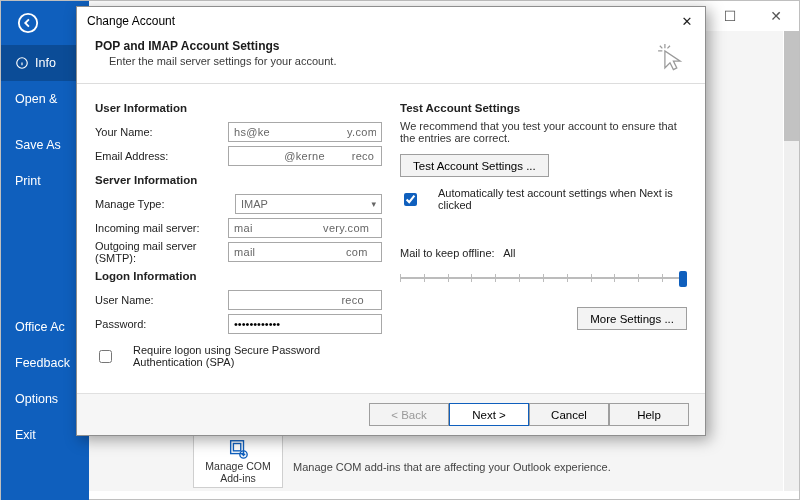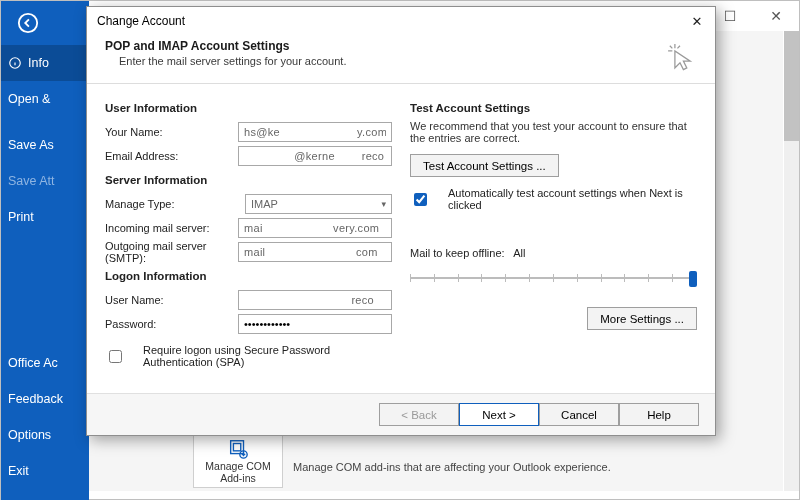--- a/index.html
+++ b/index.html
@@ -5,36 +5,36 @@
   * { box-sizing: border-box; font-family: "Segoe UI", Tahoma, sans-serif; }
   body { margin:0; background:#e8e8e8; width:800px; height:500px; overflow:hidden; position:relative; }
 
   
   .bgwin { position:absolute; left:0; top:0; width:800px; height:500px; background:#fff; border:1px solid #bfbfbf; box-shadow:0 2px 10px rgba(0,0,0,0.15); }
   .bgwin .titlebar { height:30px; display:flex; justify-content:flex-end; align-items:center; gap:0; }
   .bgwin .titlebtn { width:46px; height:30px; display:flex; align-items:center; justify-content:center; color:#555; font-size:14px; }
   .bgwin .sidebar { position:absolute; left:0; top:0; width:88px; height:500px; background:#0f5fbd; color:#fff; }
   .bgwin .back { height:44px; display:flex; align-items:center; padding-left:16px; font-size:20px; color:#fff; }
   .nav { padding-top:0; }
-  .nav .navitem { height:36px; display:flex; align-items:center; padding-left:7px; font-size:12.5px; color:#fff; white-space:nowrap; overflow:hidden; }
+  .nav .navitem { height:36px; display:flex; align-items:center; padding-left:14px; font-size:12.5px; color:#fff; white-space:nowrap; overflow:hidden; }
   .nav .navitem.sel { background:#0b4c97; }
   .nav .spacer { height:110px; }
   .bgwin .content { position:absolute; left:88px; right:16px; top:30px; bottom:8px; background:#f5f5f5; }
   .bgwin .scrollbar { position:absolute; right:0; top:30px; width:15px; height:460px; background:#efefef; }
   .bgwin .scrollthumb { position:absolute; right:0; top:30px; width:15px; height:110px; background:#c2c2c2; }
 
   
   .comcard { position:absolute; left:192px; top:432px; width:520px; height:55px; display:flex; }
   .combtn { width:90px; height:55px; border:1px solid #cfcfcf; background:#fff; display:flex; flex-direction:column; align-items:center; justify-content:center; font-size:10.5px; text-align:center; color:#333; }
   .combtn svg { width:22px; height:22px; }
   .comtext { flex:1; padding:10px 10px; font-size:11.5px; color:#333; }
   .comtext .desc { font-size:11px; color:#444; margin-top:18px; }
 
   
-  .dialog { position:absolute; left:86px; top:6px; width:630px; height:430px; background:#fff; border:1px solid #8e8e8e; box-shadow:4px 4px 14px rgba(0,0,0,0.35); display:flex; flex-direction:column; }
+  .dialog { position:absolute; left:76px; top:6px; width:630px; height:430px; background:#fff; border:1px solid #8e8e8e; box-shadow:4px 4px 14px rgba(0,0,0,0.35); display:flex; flex-direction:column; }
   .dlg-title { height:28px; display:flex; align-items:center; justify-content:space-between; padding:0 8px 0 10px; font-size:12px; }
   .dlg-close { width:20px; height:20px; display:flex; align-items:center; justify-content:center; font-size:13px; color:#222; }
   .dlg-head { padding:4px 18px 10px 18px; display:flex; justify-content:space-between; align-items:flex-start; border-bottom:1px solid #ddd; }
   .dlg-head .htxt .h1 { font-size:12px; font-weight:bold; color:#1b1b1b; }
   .dlg-head .htxt .h2 { font-size:11px; color:#3a3a3a; padding-left:14px; padding-top:2px; }
   .cursor-icon { width:34px; height:34px; color:#9a9a9a; }
 
   .dlg-body { flex:1; display:flex; padding:12px 18px 6px 18px; gap:18px; font-size:11.5px; color:#222; }
   .col { flex:1; min-width:0; }
   .sec-head { font-weight:bold; font-size:11.5px; margin:6px 0 6px 0; }
@@ -97,23 +97,20 @@
           </svg>
         <span>Info</span>
       </div>
       <div class="navitem">
           <span>Open &amp;</span>
         </div>
       <div style="height:10px"></div>
       <div class="navitem">
           <span>Save As</span>
         </div>
-      <div class="navitem" style="color:#8fb5e2">
-          <span>Save Att</span>
-        </div>
       <div class="navitem">
           <span>Print</span>
         </div>
       <div class="spacer"></div>
       <div class="navitem">
           <span>Office Ac</span>
         </div>
       <div class="navitem">
           <span>Feedback</span>
         </div>

